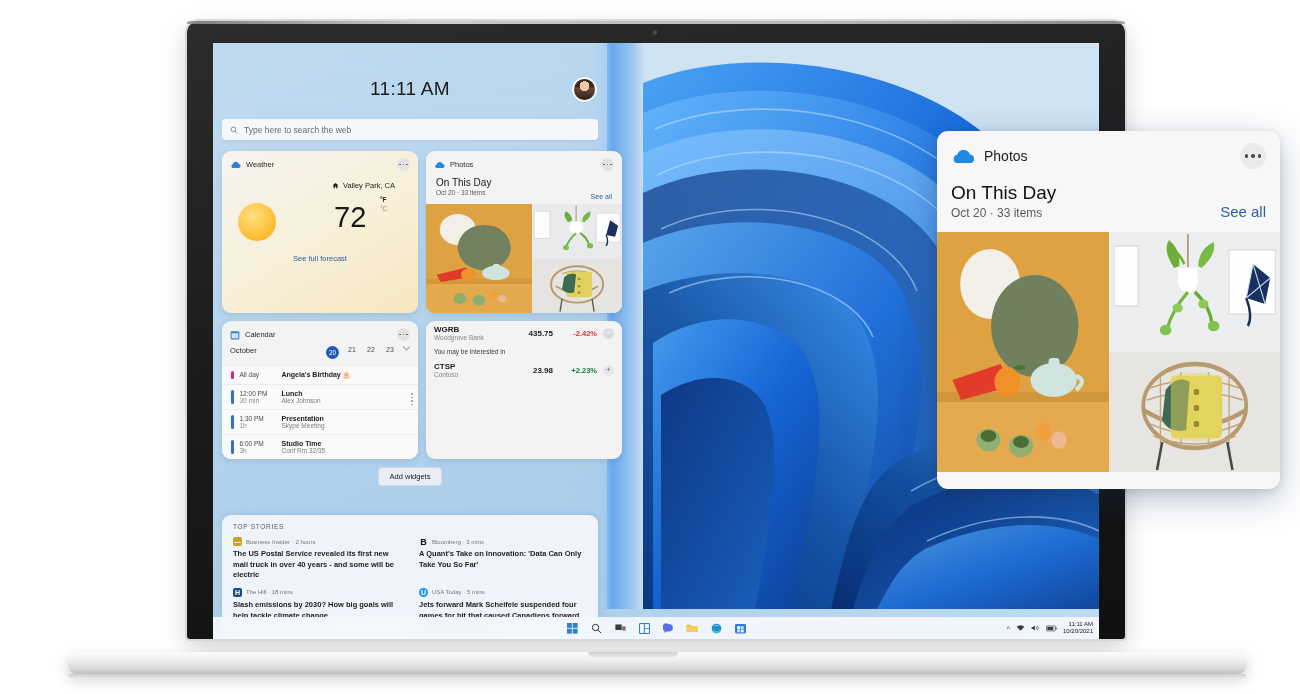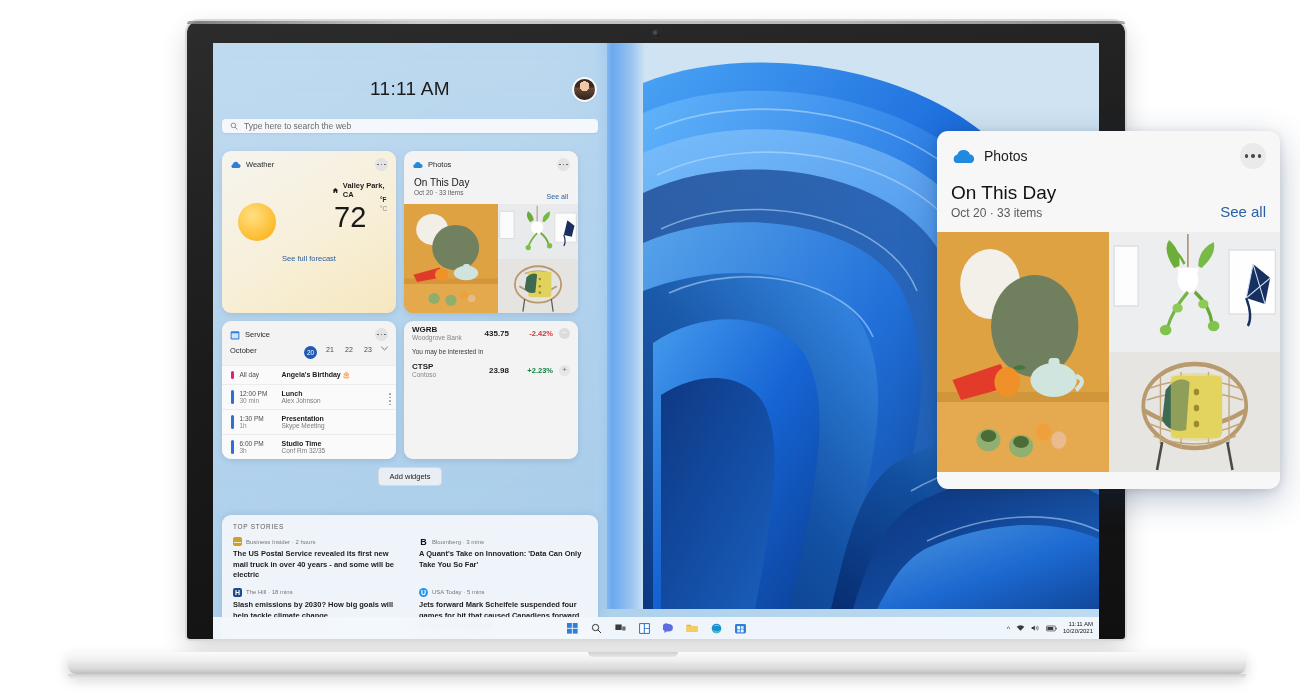--- a/index.html
+++ b/index.html
@@ -73,29 +73,29 @@
     font-weight:400; letter-spacing:.3px; padding-top:35px;
   }
   #avatar {
     position:absolute; right:12px; top:36px; width:21px; height:21px;
     border-radius:50%; overflow:hidden;
     background:radial-gradient(circle at 50% 34%, #f0c8a8 0 28%, rgba(240,200,168,0) 29%),
                linear-gradient(180deg,#3b2a22 0 40%, #6d4c3a 41%, #2d1f18 100%);
     box-shadow:0 0 0 2px rgba(255,255,255,.9), 0 1px 3px rgba(0,0,0,.25);
   }
   #search-bar {
-    position:absolute; left:9px; top:76px; width:376px; height:14px;
+    position:absolute; left:9px; top:76px; width:376px; height:21px;
     background:rgba(248,250,252,.92); border-radius:4px;
     display:flex; align-items:center; gap:6px; padding:0 8px;
     box-shadow:0 1px 2px rgba(0,0,0,.08);
   }
   #search-bar .ph { font-size:8.5px; color:#6a6a6a; }
 
   .widgets-grid{
-    position:absolute; left:9px; top:108px; width:356px;
+    position:absolute; left:9px; top:108px; width:400px;
     display:grid; grid-template-columns:1fr 1fr; gap:8px;
   }
   .card{
     background:#f3f3f3; border-radius:9px; overflow:hidden;
     box-shadow:0 2px 6px rgba(20,50,90,.13);
   }
   .card-head{
     display:flex; align-items:center; justify-content:space-between;
     padding:7px 8px 4px 8px;
   }
@@ -106,21 +106,21 @@
     display:flex; align-items:center; justify-content:center; gap:1.4px;
   }
   .dots i{ width:1.8px; height:1.8px; border-radius:50%; background:#5a5a5a; display:block; }
 
   
   #weather-card{ background:linear-gradient(150deg,#f6f4ef 0%,#f7efd8 55%,#f6e7bf 100%); }
   #weather-body{ position:relative; height:96px; padding:2px 10px 0 10px; }
   #sun{ position:absolute; left:16px; top:28px; width:38px; height:38px; border-radius:50%;
         background:radial-gradient(circle at 38% 33%, #ffe082, #fdbb2d 70%, #f6a81f 100%); }
   #wx-loc{ position:absolute; left:110px; top:6px; display:flex; align-items:center; gap:4px;
-           font-size:7.5px; font-weight:bold; color:#1d1d1d; }
+           font-size:7.5px; font-weight:normal; color:#1d1d1d; }
   #wx-temp{ position:absolute; left:112px; top:20px; font-size:29px; color:#191919; font-weight:400; line-height:1;margin-top:8px; }
   #wx-units{ position:absolute; left:158px; top:20px; font-size:6.5px; color:#2a2a2a; line-height:1.45; }
   #wx-units .sel{ font-weight:bold; }
   #wx-units .off{ color:#8a8a8a; }
   #wx-forecast{ position:absolute; left:0; right:0; bottom:8px; text-align:center;
                 font-size:7.5px; color:#2c5d9b; }
 
   
   #photos-card{ display:flex; flex-direction:column; }
   #ph-title{ font-size:10px; color:#161616; padding:2px 0 0 10px; }
@@ -422,21 +422,21 @@
             </div>
           </div>
 
           <div class="card" id="calendar-card">
             <div class="card-head">
               <div class="left">
                 <svg width="10" height="10" viewBox="0 0 16 16">
                   <rect x="1" y="2" width="14" height="13" rx="2" fill="#2f7fd8"></rect>
                   <rect x="2.6" y="5.2" width="10.8" height="8.2" fill="#cfe4fa"></rect>
                 </svg>
-                <span class="card-title">Service</span>
+                <span class="card-title">Calendar</span>
               </div>
               <div class="dots">
                   <i></i>
                   <i></i>
                   <i></i>
                 </div>
             </div>
             <div id="cal-strip">
               <span id="cal-month">October</span>
               <span class="cal-day sel">20</span>

